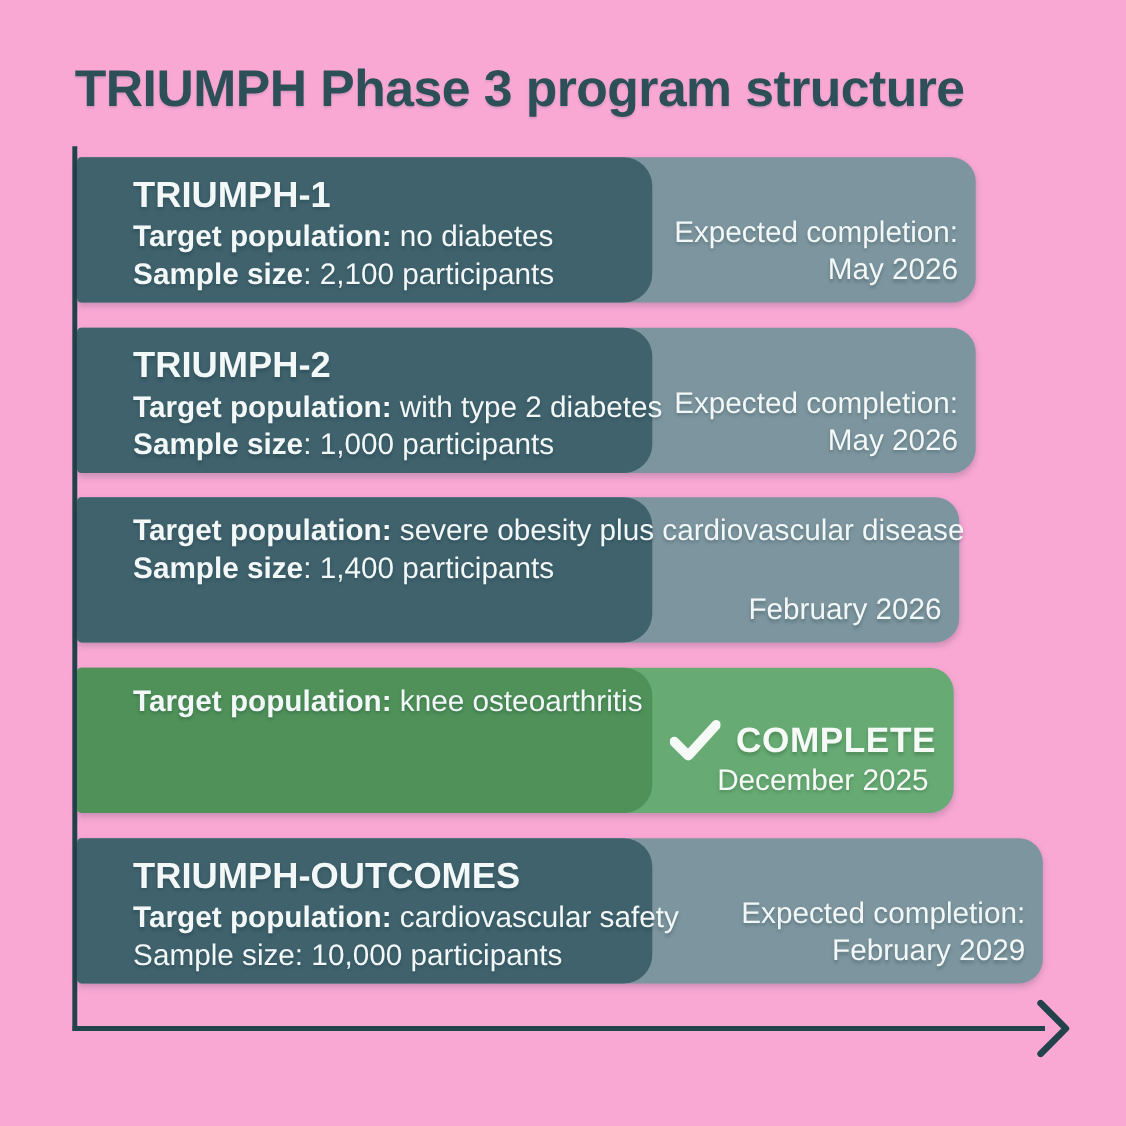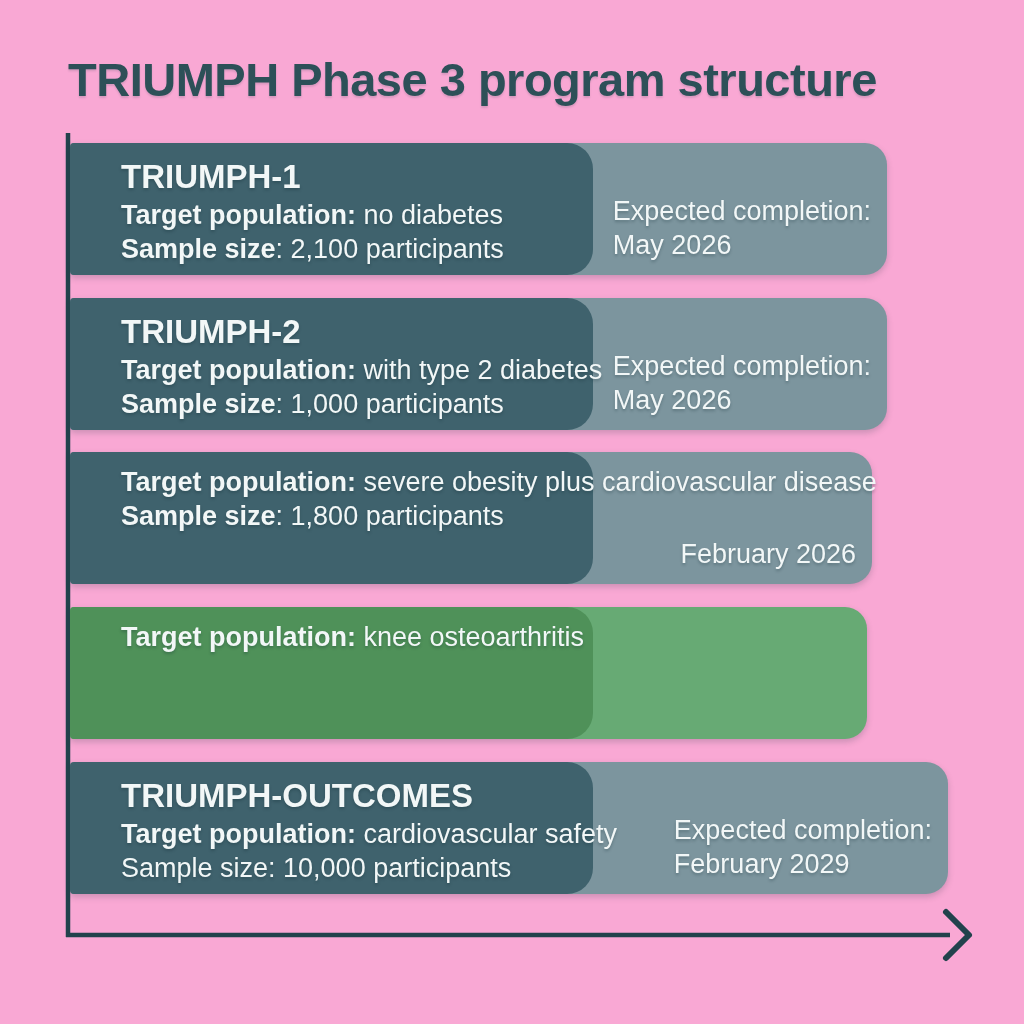--- a/index.html
+++ b/index.html
@@ -40,21 +40,21 @@
     text-shadow:0 2px 3px rgba(15,40,45,0.28);
     white-space:nowrap;
     margin-left:32px;
   }
   .trial-name{font-size:33px;font-weight:bold;line-height:42px;}
   .detail-line{font-size:27px;line-height:34px;font-weight:normal;}
   .detail-line b{font-weight:bold;}
 
   .status-right{
     position:absolute;right:0;bottom:13px;z-index:2;
-    padding-right:16px;
+    padding-right:16px;text-align:right;
     font-size:27px;line-height:34px;color:#f2f7f7;
     text-shadow:0 2px 3px rgba(15,40,45,0.28);white-space:nowrap;
   }
   .status-complete{
     position:absolute;left:523px;right:0;bottom:13px;z-index:2;
     display:flex;flex-direction:column;align-items:center;
     color:#f6faf6;text-shadow:0 2px 3px rgba(15,50,25,0.25);
   }
   .complete-row{display:flex;align-items:center;gap:14px;line-height:38px;}
   .complete-label{font-size:32px;font-weight:bold;letter-spacing:0.5px;}
@@ -97,31 +97,42 @@
     <div class="status-right">
       <div>Expected completion:</div>
       <div>May 2026</div>
     </div>
   </div>
 
   <div class="bar bar-3">
     <div class="dark"></div>
     <div class="content">
       <div class="detail-line"><b>Target population:</b> <span>severe obesity plus cardiovascular disease</span></div>
-      <div class="detail-line"><b>Sample size</b><span>: 1,800 participants</span></div>
+      <div class="detail-line"><b>Sample size</b><span>: 1,400 participants</span></div>
     </div>
     <div class="status-right">
       <div>February 2026</div>
     </div>
   </div>
 
   <div class="bar bar-4">
     <div class="dark"></div>
     <div class="content">
       <div class="detail-line"><b>Target population:</b> <span>knee osteoarthritis</span></div>
+    </div>
+    <div class="status-complete">
+      <div class="complete-row">
+        <span class="check-icon">
+          <svg width="46" height="38" viewBox="0 0 36 30">
+              <polyline points="3,16 13,26 33,4" fill="none" stroke="#f6faf6" stroke-width="7" stroke-linecap="round" stroke-linejoin="round"></polyline>
+            </svg>
+        </span>
+        <span class="complete-label">COMPLETE</span>
+      </div>
+      <div class="complete-date">December 2025</div>
     </div>
   </div>
 
   <div class="bar bar-5">
     <div class="dark"></div>
     <div class="content">
       <div class="trial-name">TRIUMPH-OUTCOMES</div>
       <div class="detail-line"><b>Target population:</b> <span>cardiovascular safety</span></div>
       <div class="detail-line">Sample size: 10,000 participants</div>
     </div>

